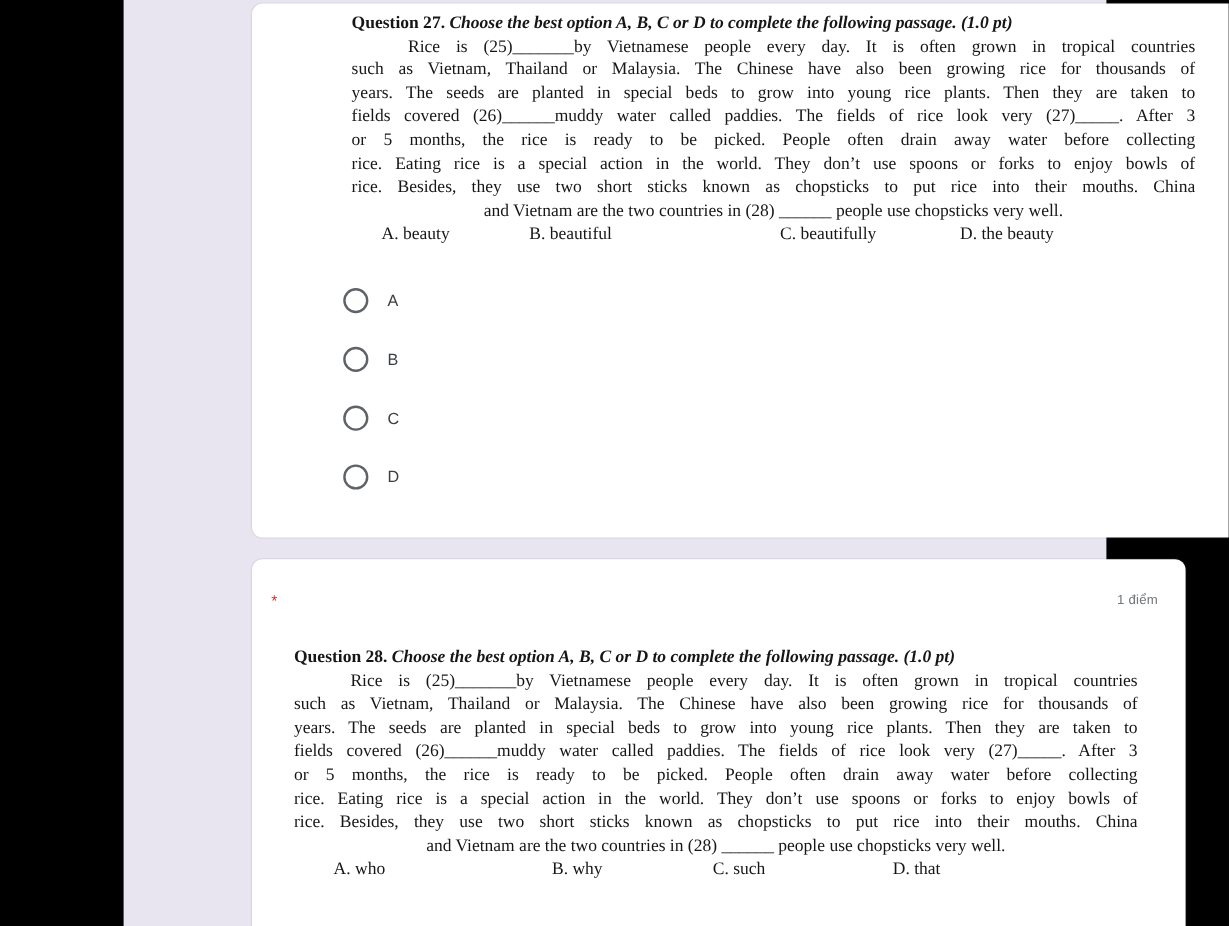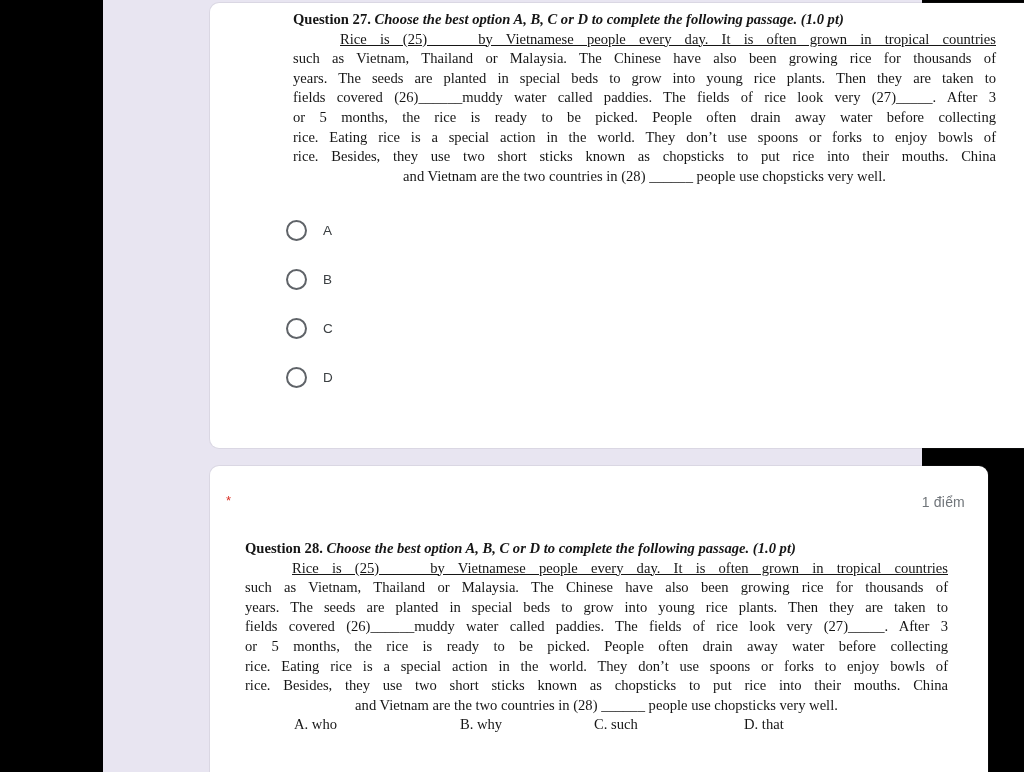--- a/index.html
+++ b/index.html
@@ -13,41 +13,41 @@
 
   .q-content{padding:0 40px 0 35px;font-family:"Liberation Serif",serif;
              font-size:14.6px;line-height:19.6px;color:#161616;}
   #card1 .q-content{padding-top:7px;}
   #card2 .q-content{margin-top:23px;}
 
   .q-header{font-weight:700;white-space:nowrap;}
   .q-header .instr{font-style:italic;}
 
   .p-line{text-align:justify;text-align-last:justify;}
-  .p-line.first{text-indent:47px;text-decoration:underline;}
+  .p-line.first{text-indent:47px;}
   .p-line.last{text-align:center;text-align-last:auto;}
 
   .inline-options{position:relative;height:20px;}
   .inline-options span{position:absolute;top:0;white-space:nowrap;}
   #card1 .opt-a{left:25px}  #card1 .opt-b{left:148px}
   #card1 .opt-c{left:357px} #card1 .opt-d{left:507px}
-  #card2 .opt-a{left:49px}  #card2 .opt-b{left:215px}
+  #card2 .opt-a{left:33px}  #card2 .opt-b{left:215px}
   #card2 .opt-c{left:349px} #card2 .opt-d{left:499px}
 
   .radio-group{margin-top:20px;}
   .radio-row{display:flex;align-items:center;height:49px;padding-left:28px;cursor:pointer;}
   .radio-circle{width:17px;height:17px;border:2px solid #5f6368;border-radius:50%;
                 background:#fff;flex:0 0 auto;}
   .radio-label{margin-left:16px;font-family:"Liberation Sans",sans-serif;
                font-size:13.5px;color:#3c4043;}
 
   .points-row{display:flex;justify-content:space-between;align-items:flex-start;
               padding:28px 23px 0 16px;height:22px;}
   .required-asterisk{color:#d93025;font-size:13px;line-height:14px;}
-  .points-label{color:#70757a;font-size:14px;letter-spacing:0.2px;}
+  .points-label{color:#70757a;font-size:11px;letter-spacing:0.2px;}
 </style>
 </head>
 <body>
 
 <div class="stage">
   <div class="form-col">
 
     <div class="card" id="card1">
       <div class="q-content">
         <div class="q-header">
@@ -55,20 +55,26 @@
           <span class="instr">Choose the best option A, B, C or D to complete the following passage. (1.0 pt)</span>
         </div>
         <div class="p-line first">Rice is (25)_______by Vietnamese people every day. It is often grown in tropical countries</div>
         <div class="p-line">such as Vietnam, Thailand or Malaysia. The Chinese have also been growing rice for thousands of</div>
         <div class="p-line">years. The seeds are planted in special beds to grow into young rice plants. Then they are taken to</div>
         <div class="p-line">fields covered (26)______muddy water called paddies. The fields of rice look very (27)_____. After 3</div>
         <div class="p-line">or 5 months, the rice is ready to be picked. People often drain away water before collecting</div>
         <div class="p-line">rice. Eating rice is a special action in the world. They don’t use spoons or forks to enjoy bowls of</div>
         <div class="p-line">rice. Besides, they use two short sticks known as chopsticks to put rice into their mouths. China</div>
         <div class="p-line last">and Vietnam are the two countries in (28) ______ people use chopsticks very well.</div>
+        <div class="inline-options">
+          <span class="opt-a">A. beauty</span>
+          <span class="opt-b">B. beautiful</span>
+          <span class="opt-c">C. beautifully</span>
+          <span class="opt-d">D. the beauty</span>
+        </div>
       </div>
 
       <div class="radio-group">
         <div class="radio-row">
           <div class="radio-circle"></div>
           <div class="radio-label">A</div>
         </div>
         <div class="radio-row">
           <div class="radio-circle"></div>
           <div class="radio-label">B</div>

